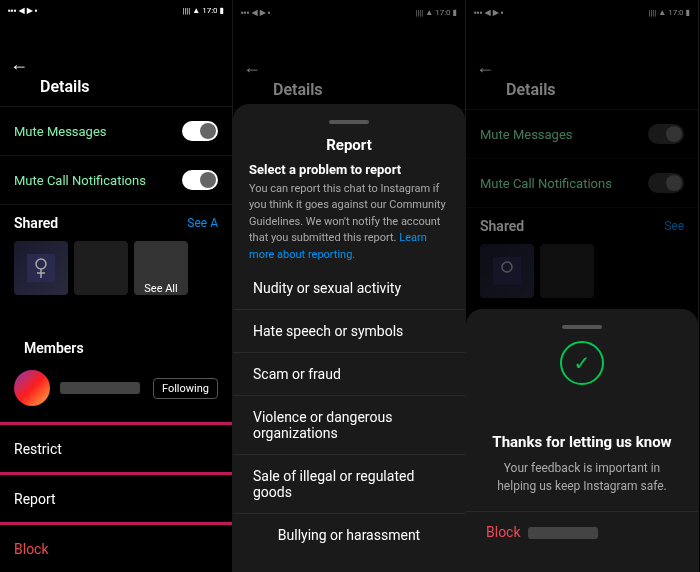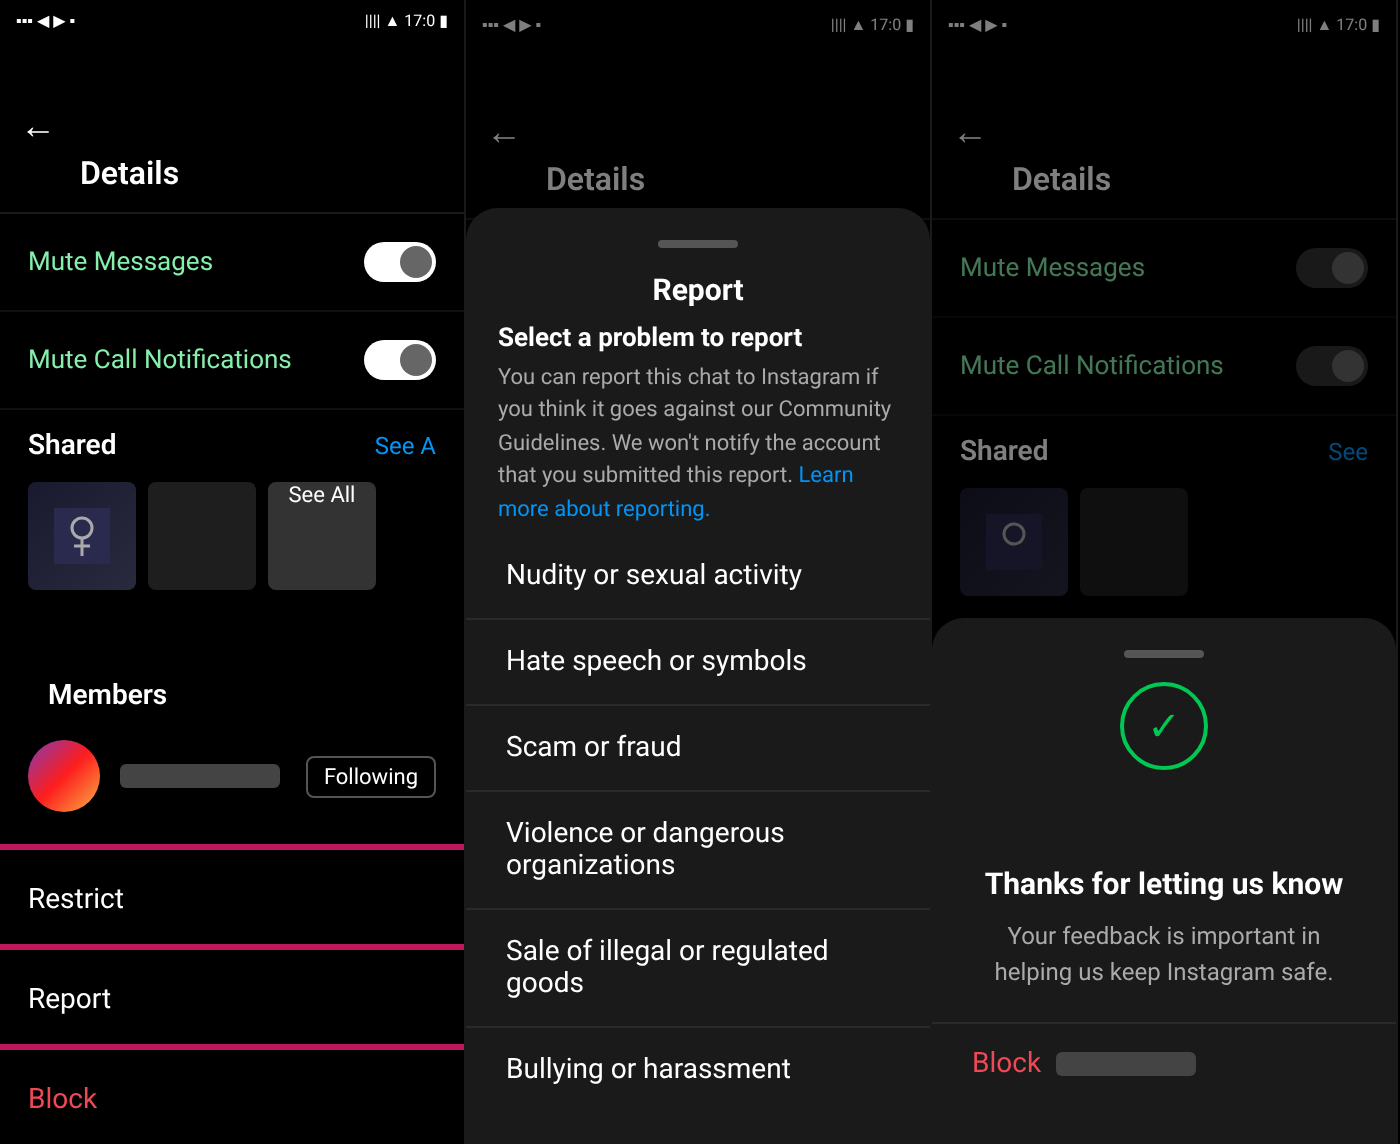--- a/index.html
+++ b/index.html
@@ -125,21 +125,21 @@
       width: 100%;
       height: 100%;
       background: linear-gradient(135deg, #1a1a2e 0%, #2a2a3e 100%);
       display: flex;
       align-items: center;
       justify-content: center;
     }
     .see-all-thumb {
       background: #333;
       display: flex;
-      align-items: flex-start;
+      align-items: flex-end;
       justify-content: center;
       font-size: 11px;
       color: #fff;
     }
     .members-section {
       padding: 10px 0;
     }
     .members-title {
       font-size: 14px;
       font-weight: 600;
@@ -224,20 +224,21 @@
     }
     .report-option {
       padding: 13px 20px;
       font-size: 14px;
       color: #fff;
       border-bottom: 1px solid #2a2a2a;
       cursor: pointer;
     }
     .report-option:last-child {
       border-bottom: none;
+      text-align: center;
     }
     
     .panel3 {
       background: #000;
     }
     .thanks-overlay {
       position: absolute;
       bottom: 0;
       left: 0;
       right: 0;

